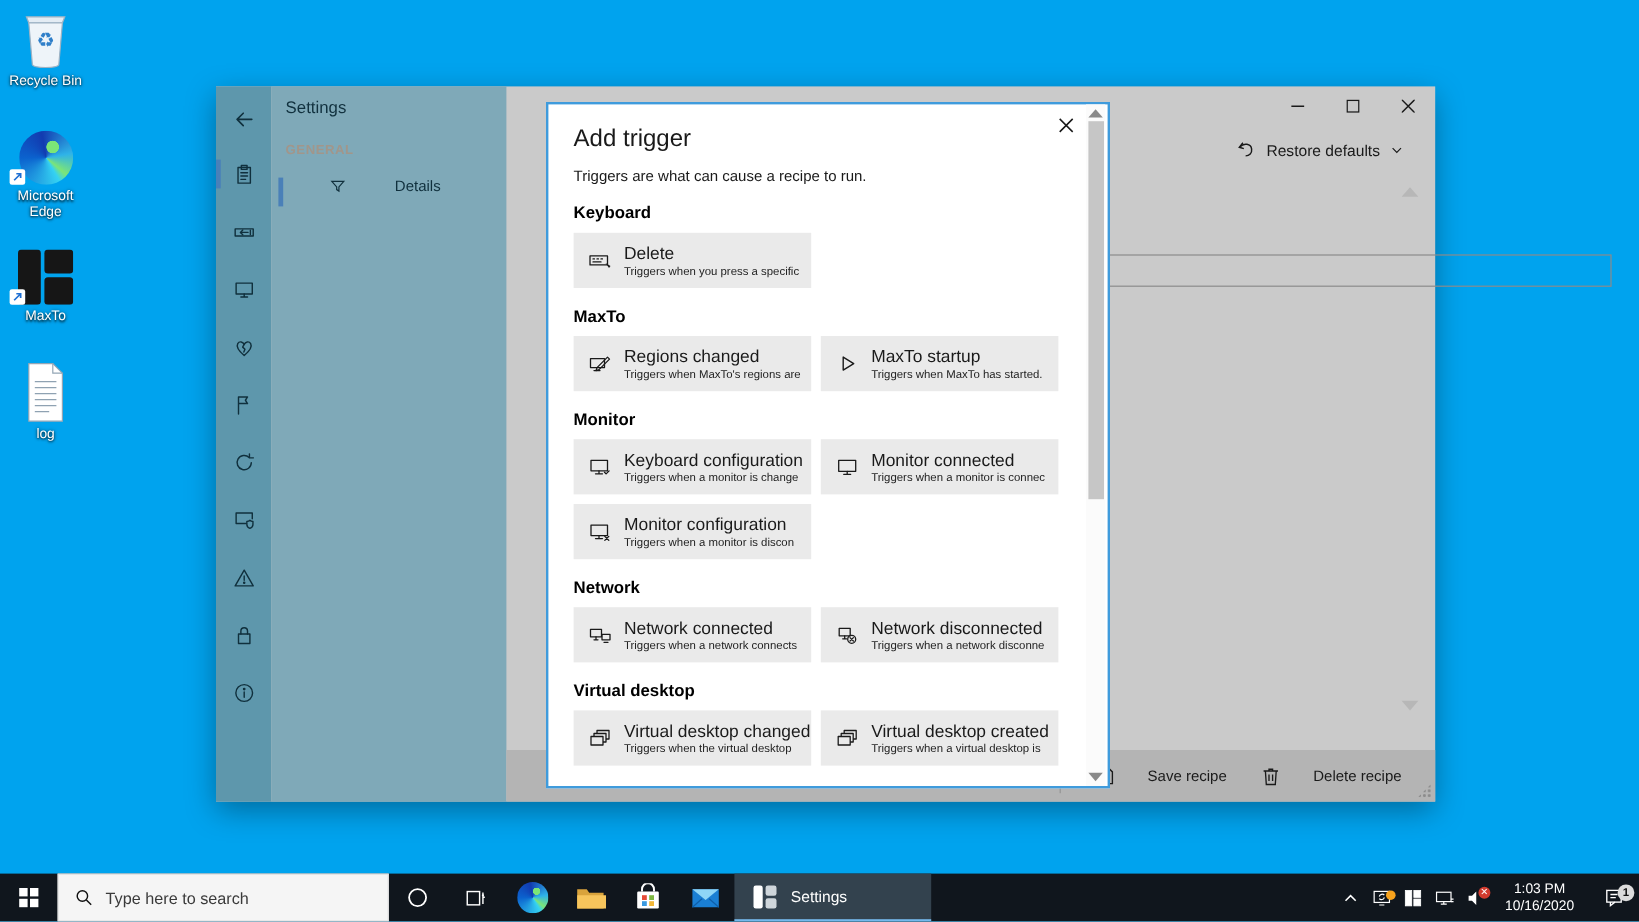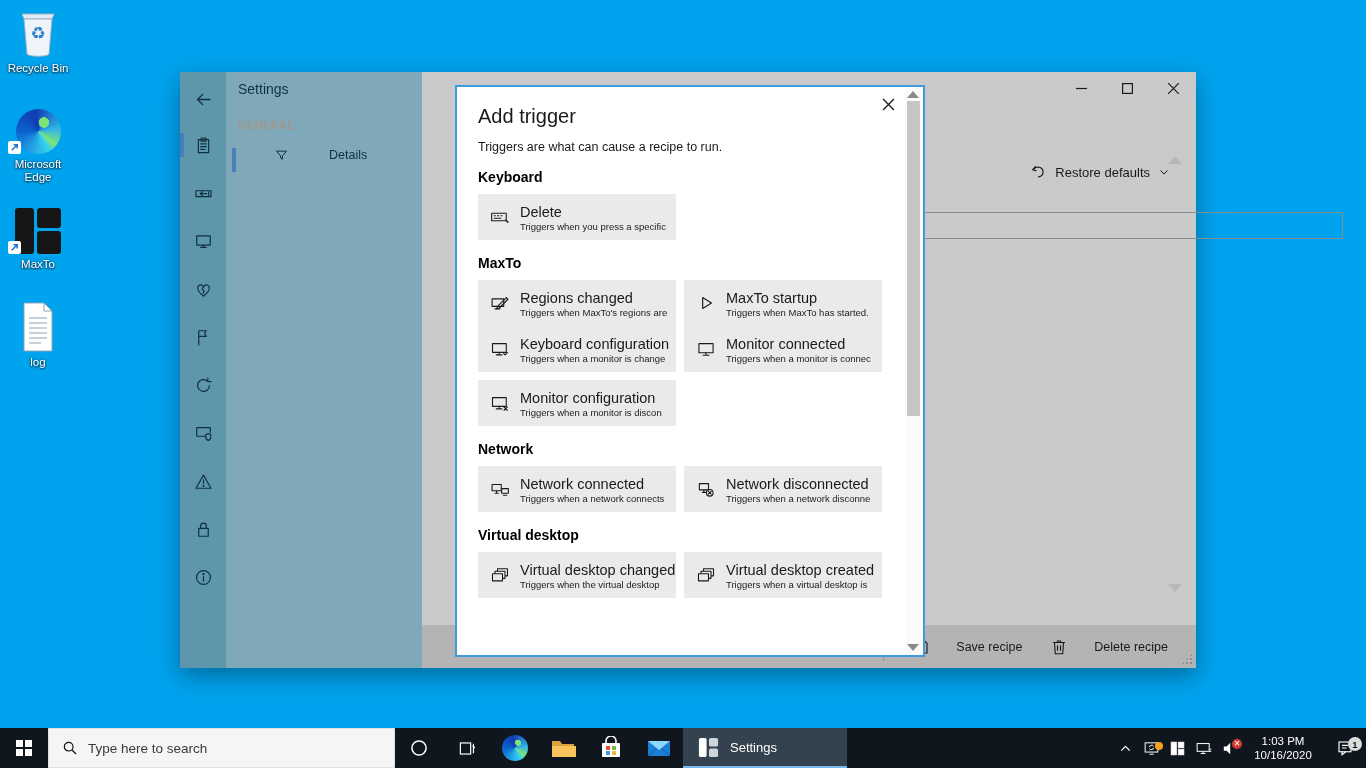--- a/index.html
+++ b/index.html
@@ -33,21 +33,21 @@
   .panel-section { position:absolute; left:12px; top:47px; font-size:11px; font-weight:bold; letter-spacing:.4px; color:#a1968b; }
   .panel-item { position:absolute; left:6px; top:76px; width:184px; height:26px; display:flex; align-items:flex-start;gap:28px; }
   .panel-item .bar { width:4px; height:24px; background:#4a80b8; margin-right:10px; }
   .panel-item svg { width:15px; height:15px; stroke:#10303d; margin-right:12px; }
   .panel-item .txt { font-size:12.5px; color:#10303d; }
 
   .main { position:absolute; left:242px; top:0; right:0; bottom:0; }
   .caption { position:absolute; right:0; top:0; height:32px; display:flex; }
   .cap-btn { width:46px; height:32px; display:flex; align-items:center; justify-content:center; }
   .cap-btn svg { width:11px; height:11px; stroke:#1a1a1a; }
-  .restore-row { position:absolute; right:26px; top:41px; height:24px; display:flex; align-items:center; gap:8px;margin-top:47px; }
+  .restore-row { position:absolute; right:26px; top:41px; height:24px; display:flex; align-items:center; gap:8px; }
   .restore-row svg { stroke:#1a1a1a; }
   .restore-row .txt { font-size:13px; color:#1a1a1a; }
   .behind-bracket { position:absolute; left:204px; top:34px; width:16px; height:26px;
                     border-left:4px solid #151515; border-top:4px solid #151515; border-bottom:4px solid #151515; }
   .behind-name { position:absolute; left:204px; top:84px; font-size:13.5px; font-weight:bold; color:#1a1a1a; }
   .behind-desc { position:absolute; left:204px; top:99px; font-size:11px; color:#333; }
   .behind-input { position:absolute; left:201px; top:140px; width:720px; height:27px; border:1px solid #8b8b8b; }
   .scrollhint { position:absolute; right:14px; width:0; height:0; border-left:7px solid transparent; border-right:7px solid transparent; }
   .scrollhint.up { top:84px; border-bottom:8px solid #b7b7b7; }
   .scrollhint.down { top:512px; border-top:8px solid #b7b7b7; }
@@ -77,21 +77,21 @@
   .tile { width:198px; height:46px; background:#eaeaea; display:flex; align-items:center; overflow:hidden; }
   .tile .ticon { flex:0 0 auto; margin:0 10px 0 12px; }
   .tile .ticon svg { width:20px; height:20px; stroke:#1a1a1a; }
   .tile .ttext { overflow:hidden; }
   .tile .ttitle { font-size:14.5px; line-height:18px; color:#1a1a1a; white-space:nowrap; }
   .tile .tdesc { font-size:9.5px; color:#222; white-space:nowrap; }
 
   
   .taskbar { position:absolute; left:0; bottom:0; width:100%; height:40px; background:#10161d; z-index:10; display:flex; align-items:stretch; }
   .tb-btn { width:48px; display:flex; align-items:center; justify-content:center; }
-  .searchbox { width:347px; background:#f5f5f5; display:flex; align-items:center; border:1px solid #e0e0e0; }
+  .searchbox { width:276px; background:#f5f5f5; display:flex; align-items:center; border:1px solid #e0e0e0; }
   .searchbox svg { width:16px; height:16px; stroke:#111; margin:0 10px 0 13px; }
   .searchbox .txt { font-size:13.5px; color:#3a3a3a; }
   .tb-active { width:164px; background:#33424e; border-bottom:2px solid #76b9ed; display:flex; align-items:center; gap:10px; padding-left:14px; }
   .tb-active .txt { font-size:13px; color:#fff; }
   .tray { margin-left:auto; display:flex; align-items:center; }
   .tray-ic { width:26px; display:flex; align-items:center; justify-content:center; position:relative; }
   .tray-ic svg { width:17px; height:17px; stroke:#fff; }
   .clock { width:74px; text-align:center; color:#fff; font-size:11.5px; line-height:14px; margin:0 4px; }
   .notif { width:42px; display:flex; align-items:center; justify-content:center; position:relative; }
   .notif svg { width:18px; height:18px; stroke:#fff; }
@@ -365,20 +365,21 @@
               <svg viewBox="0 0 24 24" fill="none" stroke-linecap="round" stroke-linejoin="round" stroke-width="1.4">
                 <path d="M8 5.5 v13 l10.5 -6.5 z"></path>
               </svg>
             </span>
             <div class="ttext">
               <div class="ttitle">MaxTo startup</div>
               <div class="tdesc">Triggers when MaxTo has started.</div>
             </div>
           </div>
         </div>
+        <div class="sec-label">Monitor</div>
         <div class="tile-grid">
           <div class="tile">
             <span class="ticon">
               <svg viewBox="0 0 24 24" fill="none" stroke-linecap="round" stroke-linejoin="round" stroke-width="1.3">
                 <rect x="3" y="5.5" width="16.5" height="10.5"></rect>
                 <path d="M11 16 v3 M7.5 19 h7"></path>
                 <path d="M16.5 17.5 l1.6 1.6 3 -3"></path>
               </svg>
             </span>
             <div class="ttext">

